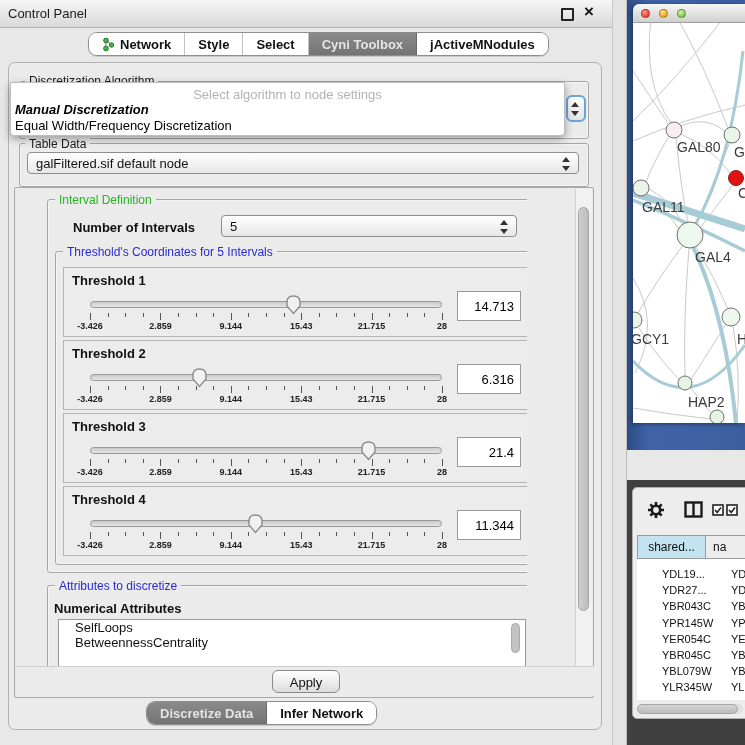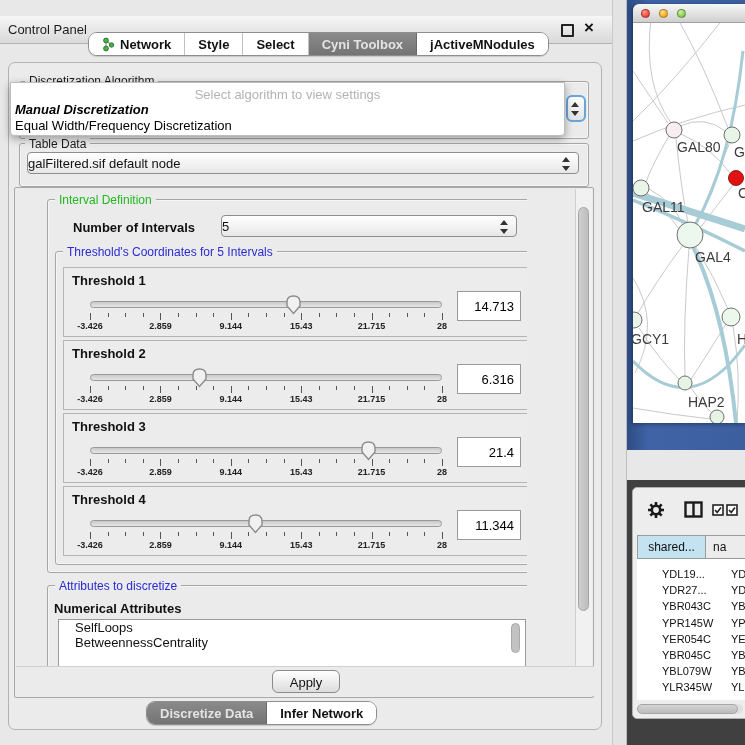--- a/index.html
+++ b/index.html
@@ -1,20 +1,20 @@
 <!DOCTYPE html>
 <html><head>
 <meta charset="utf-8">
 <style>
   html,body{margin:0;padding:0;}
   body{width:745px;height:745px;overflow:hidden;font-family:"Liberation Sans",sans-serif;background:#e8e8e8;}
   .stage{position:relative;width:745px;height:745px;background:#e8e8e8;}
 
   
-  .cp-titlebar{position:absolute;left:0;top:16px;width:612px;height:27px;
+  .cp-titlebar{position:absolute;left:0;top:0;width:612px;height:27px;
     background:linear-gradient(#f6f6f6,#d9d9d9);border-bottom:1px solid #b3b3b3;}
   .cp-title{position:absolute;left:8px;top:6px;font-size:13px;color:#1c1c1c;}
   .float-btn{position:absolute;left:561px;top:8px;width:9px;height:9px;border:2px solid #222;border-radius:1px;background:transparent;}
   .close-btn{position:absolute;left:581px;top:1px;width:16px;height:22px;font-size:17px;font-weight:bold;color:#111;line-height:22px;text-align:center;}
 
   
   .tabstrip{position:absolute;display:flex;background:#fff;border:1px solid #8e8e8e;border-radius:9px;overflow:hidden;height:22px;box-shadow:0 1px 1px rgba(0,0,0,.15);}
   .tabstrip .seg{display:flex;align-items:center;gap:5px;padding:0 13px;font-size:13px;font-weight:bold;color:#111;background:#fff;border-right:1px solid #c2c2c2;white-space:nowrap;}
   .tabstrip .seg:last-child{border-right:none;}
   .tabstrip .seg.sel{background:linear-gradient(#8a8a8a,#747474);color:#e4e4e4;border-right:1px solid #6a6a6a;}
@@ -22,21 +22,21 @@
   
   .outer-panel{position:absolute;left:8px;top:62px;width:592px;height:666px;background:#ebebeb;
     border:1px solid #b2b2b2;border-radius:7px;}
   .group{position:absolute;border:1px solid #a6a6a6;border-radius:3px;box-shadow:inset 0 0 0 1px rgba(255,255,255,.5);}
   .gtitle{position:absolute;font-size:12px;background:#ebebeb;padding:0 4px;white-space:nowrap;}
   .gtitle.dark{color:#1d1d1d;}
   .gtitle.green{color:#1fba1f;}
   .gtitle.blue{color:#2a2ad4;}
 
   .combo{position:absolute;height:22px;background:linear-gradient(#ffffff,#e7e7e7);border:1px solid #8d8d8d;border-radius:4px;
-    font-size:13px;color:#111;line-height:22px;box-sizing:border-box;}
+    font-size:13px;color:#111;line-height:22px;padding-left:8px;box-sizing:border-box;}
   .spinner{position:absolute;right:7px;top:4px;width:9px;height:14px;}
   .spinner:before,.spinner:after{content:"";position:absolute;left:0;border-left:4.5px solid transparent;border-right:4.5px solid transparent;}
   .spinner:before{top:0;border-bottom:5px solid #333;}
   .spinner:after{bottom:0;border-top:5px solid #333;}
 
   
   .popup{position:absolute;left:10px;top:82px;width:553px;height:52px;background:#fff;border:1px solid #bdbdbd;
     border-radius:0 0 4px 4px;box-shadow:0 3px 8px rgba(0,0,0,.35);z-index:6;}
   .popup .hint{position:absolute;left:0;top:4px;width:100%;text-align:center;font-size:13px;color:#b3b3b3;}
   .popup .opt{position:absolute;left:3px;width:540px;height:16px;font-size:13px;color:#000;padding-left:1px;}
@@ -140,21 +140,21 @@
 
     <div class="group" style="left:10px;top:18px;width:568px;height:56px;"></div>
     <span class="gtitle dark" style="left:16px;top:11px;">Discretization Algorithm</span>
   </div>
 
   <div class="focus-frag">
       <span class="spinner"></span>
     </div>
 
   <div class="popup">
-    <div class="hint">Select algorithm to view settings</div>
+    <div class="hint">Select algorithm to node settings</div>
     <div id="popupOpts">
         <div class="opt b" style="top: 19px;">Manual Discretization</div>
         <div class="opt" style="top: 35px;">Equal Width/Frequency Discretization</div>
       </div>
   </div>
 
   <div class="outer-panel" style="background:transparent;border-color:transparent;pointer-events:none;">
 
     <div class="group" style="left:10px;top:80px;width:568px;height:42px;"></div>
     <span class="gtitle dark" style="left:16px;top:74px;">Table Data</span>

